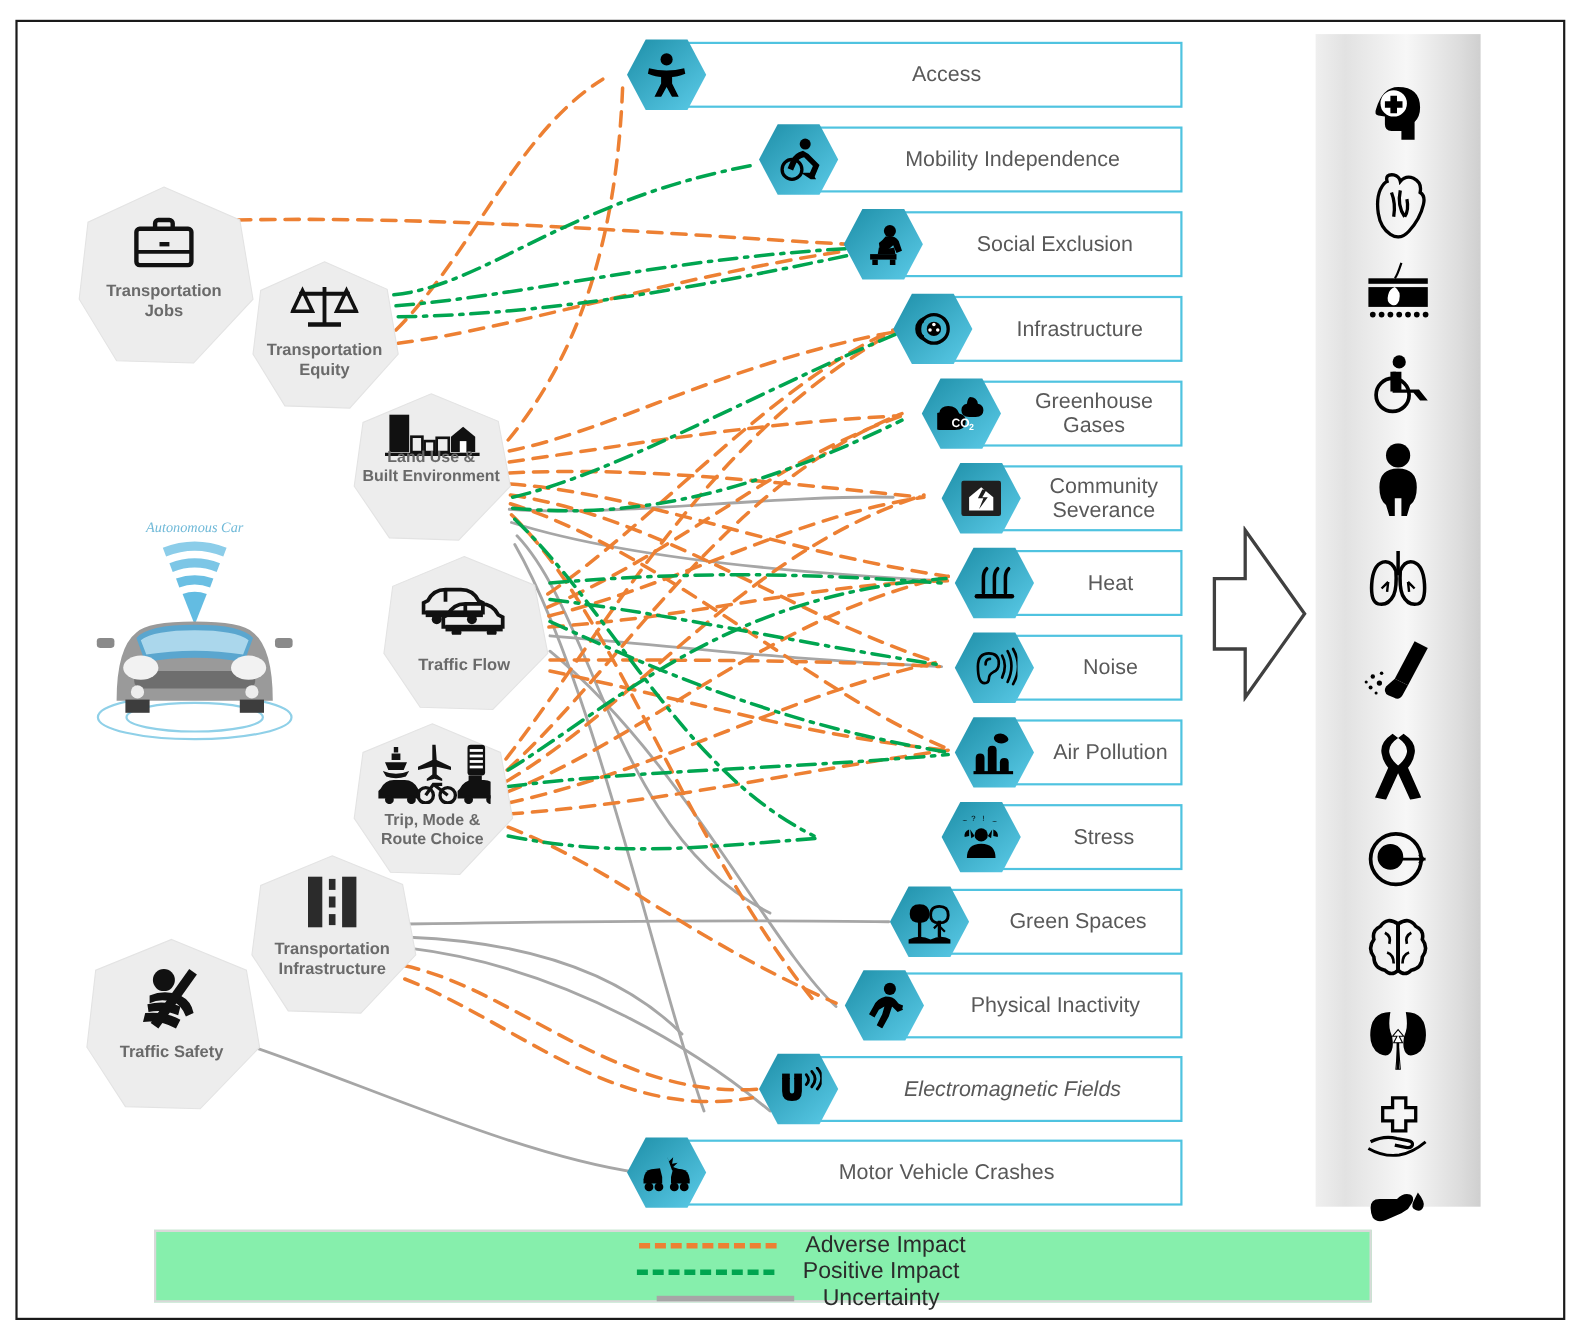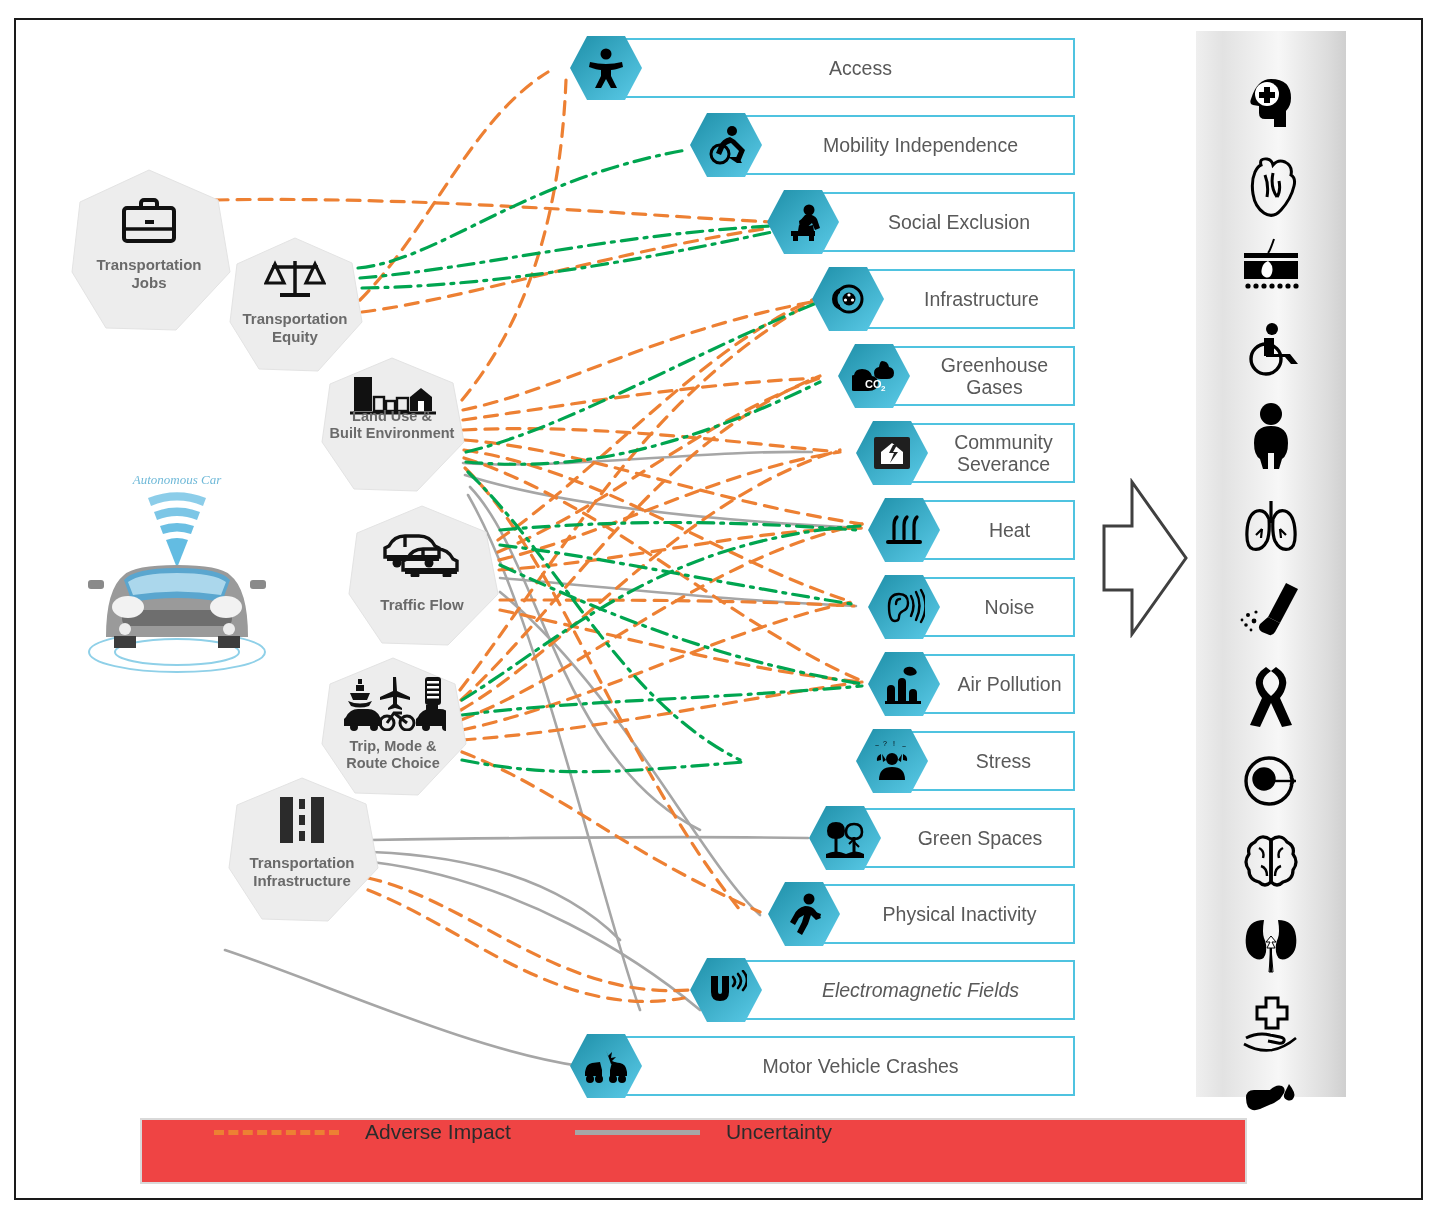--- a/index.html
+++ b/index.html
@@ -20,22 +20,22 @@
   
   .drv{position:absolute;z-index:4;}
   .drv .dsvg{position:absolute;left:0;top:0;}
   .drv .dico{position:absolute;left:0;right:0;display:flex;align-items:center;justify-content:center;}
   .drv .dlbl{position:absolute;left:0;right:0;text-align:center;color:#6a6a6a;font-size:15px;font-weight:bold;line-height:1.18;}
   
   #strip{position:absolute;left:1196px;top:31px;width:150px;height:1066px;z-index:4;
          background:linear-gradient(90deg,#efefef 0%,#e2e2e2 18%,#f7f7f7 55%,#dcdcdc 88%,#cfcfcf 100%);}
   #strip .hico{position:absolute;left:0;width:150px;display:flex;align-items:center;justify-content:center;}
   
-  #legend{position:absolute;left:140px;top:1118px;width:1103px;height:62px;border:2px solid #d9d9d9;background:#ef4444;
-          z-index:5;display:flex;align-items:flex-start;}
+  #legend{position:absolute;left:140px;top:1118px;width:1103px;height:62px;border:2px solid #d9d9d9;background:#86efac;
+          z-index:5;display:flex;align-items:center;flex-direction:column;}
   #legend .li{display:flex;align-items:center;}
   #legend .lbl{color:#2b2b2b;font-size:21px;white-space:nowrap;}
   .ln{display:inline-block;height:0;border-top-width:5px;width:125px;}
   .ln.adv{border-top:5px dashed #ED8033;}
   .ln.pos{border-top:5px dashed #00A550;}
   .ln.unc{border-top:5px solid #A6A6A6;}
   
   #car{position:absolute;left:62px;top:462px;width:230px;height:215px;z-index:4;}
 </style>
 </head>
@@ -265,20 +265,37 @@
         <rect x="4" y="2" width="13" height="46"></rect>
         <rect x="35" y="2" width="13" height="46"></rect>
         <rect x="23" y="4" width="6" height="10"></rect>
         <rect x="23" y="20" width="6" height="10"></rect>
         <rect x="23" y="36" width="6" height="10"></rect>
       </svg>
     </div>
     <div class="dlbl" style="top:78px;">Transportation<br>Infrastructure</div>
   </div>
 
+  <div class="drv" style="left:74px;top:852px;width:164px;height:160px;">
+    <svg class="dsvg" width="164" height="160" viewBox="0 0 164 160">
+      <polygon points="82,2 150,30 162,100 108,156 40,154 5,100 13,30" fill="#EDEDED" stroke="#E3E3E3" stroke-width="1"></polygon>
+    </svg>
+    <div class="dico" style="top:26px;height:62px;">
+      <svg width="68" height="60" viewBox="0 0 68 60" fill="#111">
+        <circle cx="27" cy="12" r="10"></circle>
+        <path d="M14 26 q14 -6 28 0 q10 5 12 16 l-7 3 q-4 -10 -11 -13 q-12 -4 -22 1 z"></path>
+        <path d="M12 34 q16 -4 30 2 l-2 8 q-14 -6 -27 -3 z"></path>
+        <path d="M10 42 q18 -2 32 6 l-4 8 q-14 -8 -30 -6 z"></path>
+        <path d="M48 4 l8 4 l-28 46 l-8 -4 z" opacity="0"></path>
+        <path d="M50 2 l7 5 L22 56 l-7 -5 z"></path>
+        <path d="M8 50 h40 v8 h-40 z" opacity="0"></path>
+      </svg>
+    </div>
+    <div class="dlbl" style="top:96px;">Traffic Safety</div>
+  </div>
 
   <div class="row" style="left:0;top:38px;">
     <div class="bar" style="left:610px;width:465px;"></div>
     <div class="hex" style="left:569px;">
       <svg class="hexsvg" viewBox="0 0 74 66">
           <defs>
             <linearGradient id="g0" x1="0" y1="0" x2="1" y2="1">
               <stop offset="0" stop-color="#1E8FA8"></stop>
               <stop offset="1" stop-color="#5BCBE8"></stop>
             </linearGradient>
@@ -744,18 +761,22 @@
       </svg>
     </div>
   </div>
 
   <div id="legend">
     <div class="li" style="margin-left:72px;">
       <span class="ln adv"></span>
       <span class="lbl" style="margin-left:26px;">Adverse Impact</span>
     </div>
     <div class="li" style="margin-left:64px;">
+      <span class="ln pos"></span>
+      <span class="lbl" style="margin-left:26px;">Positive Impact</span>
+    </div>
+    <div class="li" style="margin-left:64px;">
       <span class="ln unc"></span>
       <span class="lbl" style="margin-left:26px;">Uncertainty</span>
     </div>
   </div>
 
 </div>
 
 </body></html>

